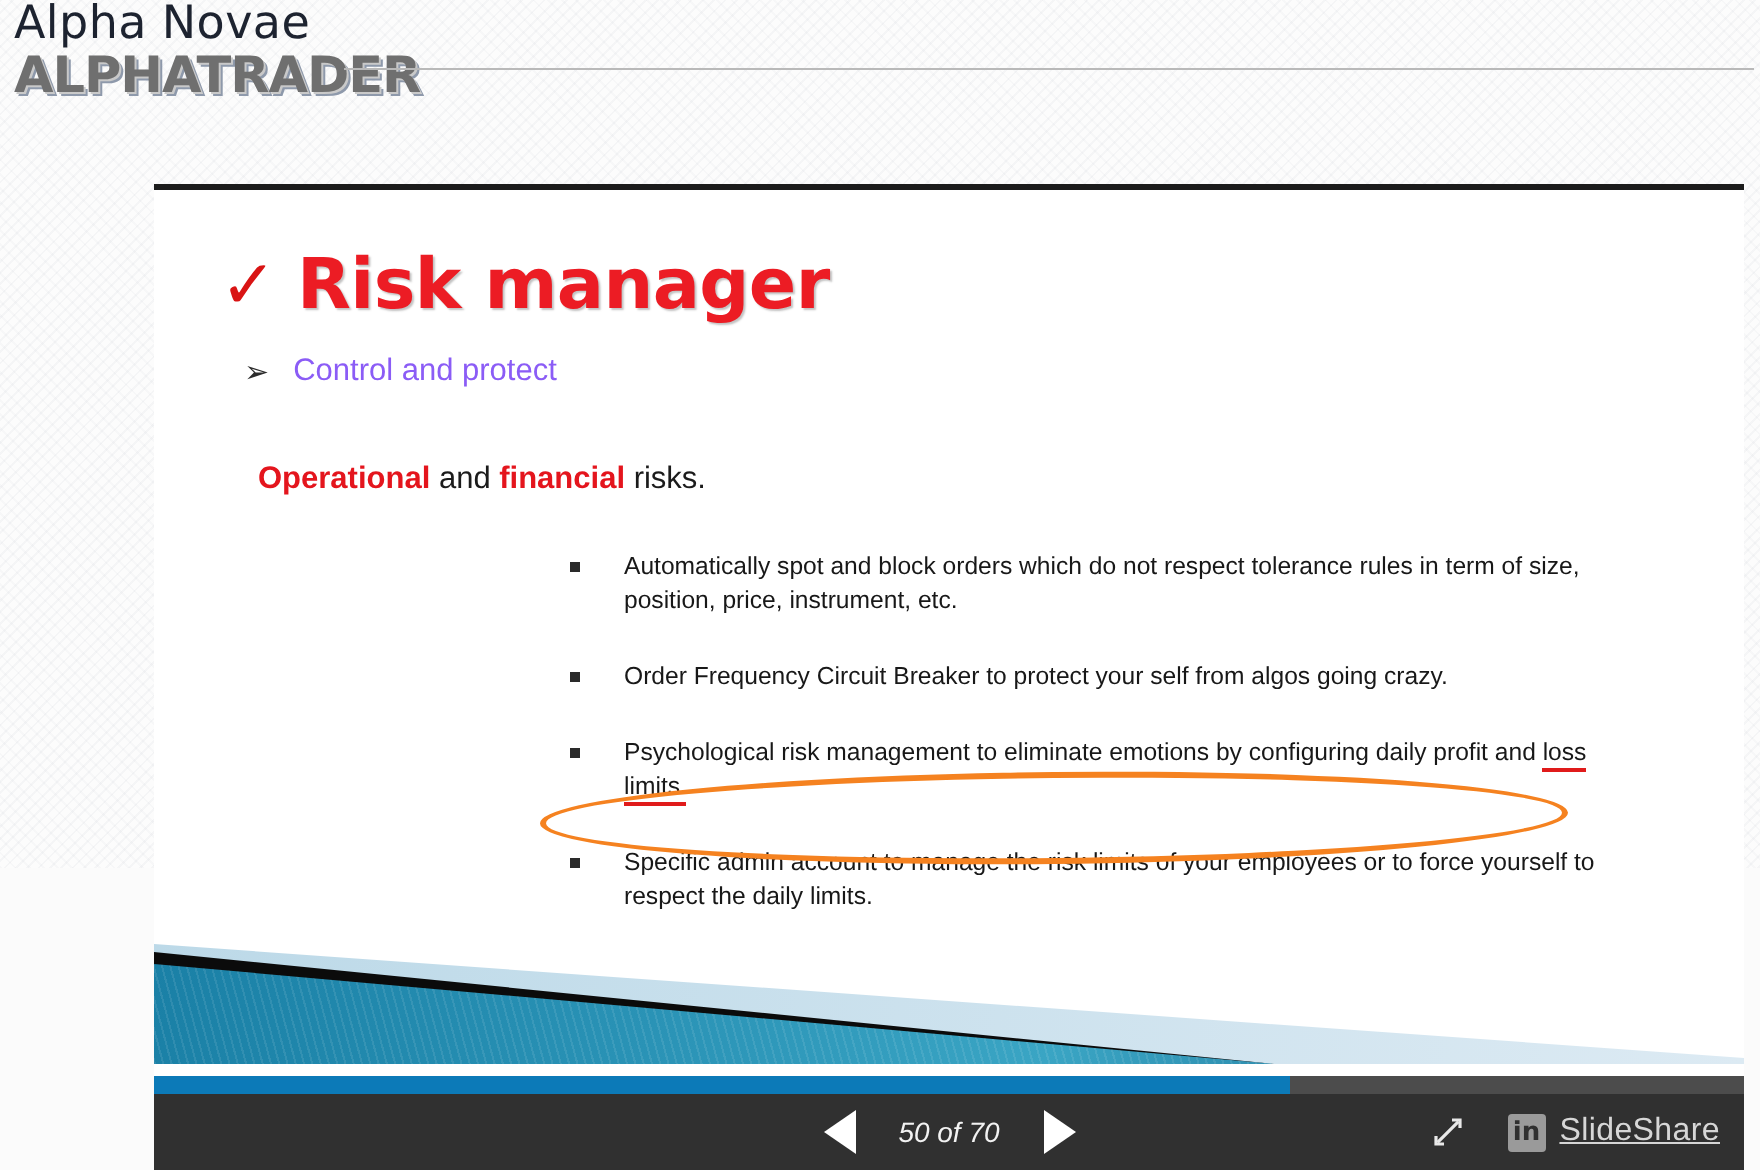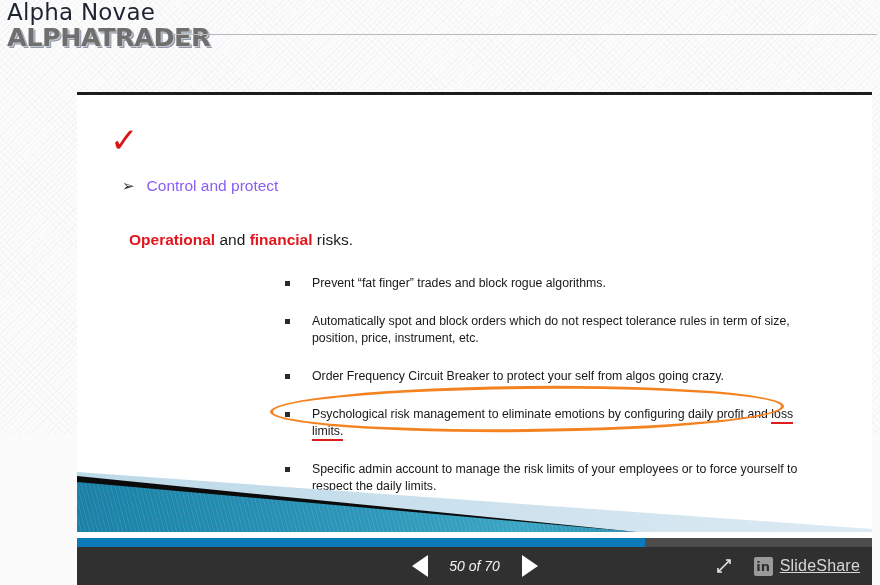--- a/index.html
+++ b/index.html
@@ -295,36 +295,33 @@
       <span class="logo-bottom">ALPHATRADER</span>
     </div>
     <div class="header-rule"></div>
   </div>
 
   <div id="slide-frame">
     <div id="slide-inner">
 
       <div class="slide-title-row">
         <span class="check-mark">✓</span>
+        <span class="slide-title">Risk manager</span>
       </div>
 
       <div class="sub-row">
         <span class="arrow-bullet">➢</span>
         <span class="sub-text">Control and protect</span>
       </div>
 
       <div class="risks-line">
         <span class="red">Operational</span><span> and </span><span class="red">financial</span><span> risks.</span>
       </div>
 
       <div id="bullet-list">
-        <div class="bullet-item">
-          <span class="bullet-sq"></span>
-          <span class="bullet-text">Prevent “fat finger” trades and block rogue algorithms.</span>
-        </div>
         <div class="bullet-item">
           <span class="bullet-sq"></span>
           <span class="bullet-text">Automatically spot and block orders which do not respect tolerance rules in term of size, position, price, instrument, etc.</span>
         </div>
         <div class="bullet-item">
           <span class="bullet-sq"></span>
           <span class="bullet-text">Order Frequency Circuit Breaker to protect your self from algos going crazy.</span>
         </div>
         <div class="bullet-item">
           <span class="bullet-sq"></span>

